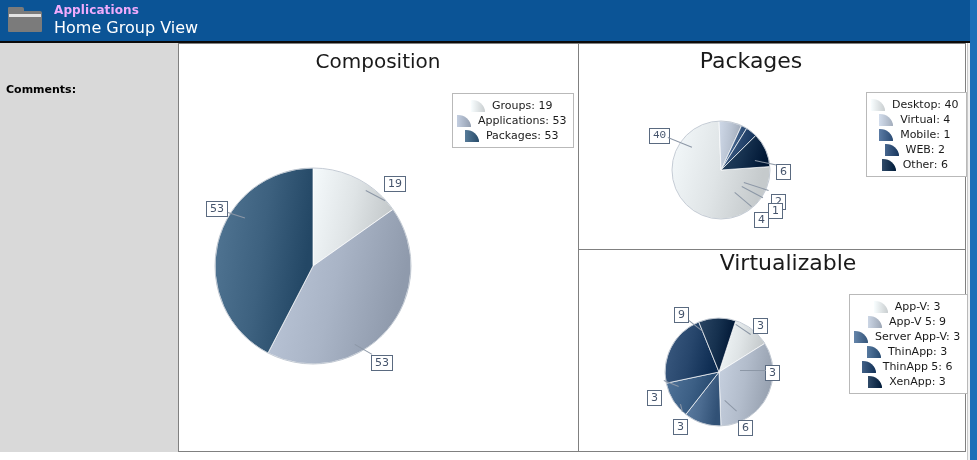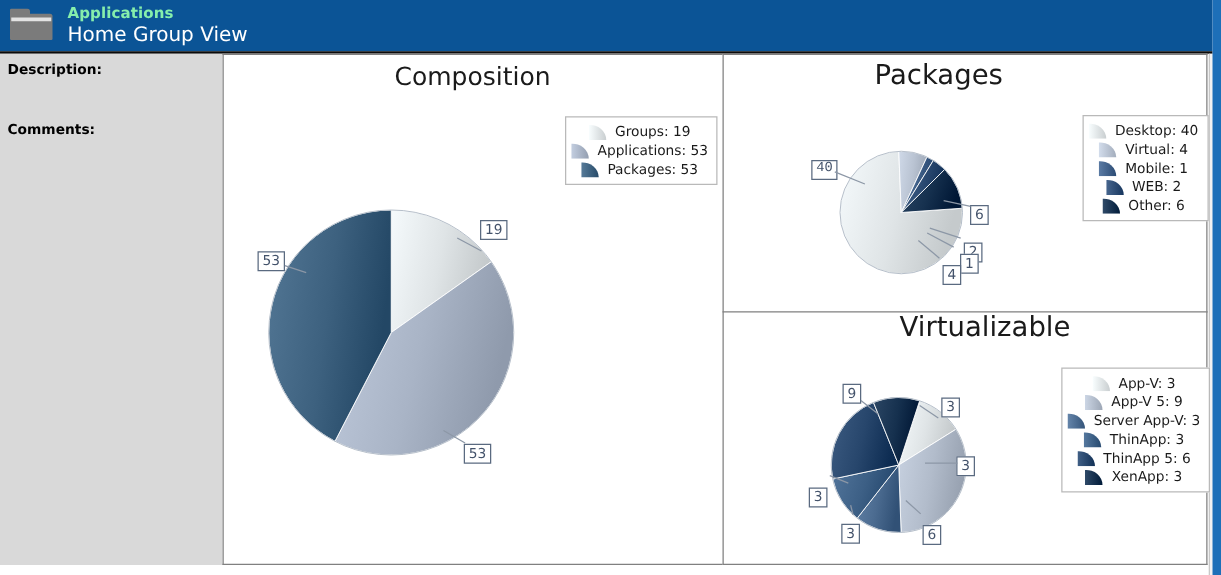--- a/index.html
+++ b/index.html
@@ -47,21 +47,21 @@
     background: #7b7b7b;
     border-radius: 0 2px 1px 1px;
   }
   .folder-icon .lip {
     position: absolute; left: 1px; top: 7px;
     width: 32px; height: 3px;
     background: #e3e3e3;
   }
   .header-text { line-height: 1.12; }
   .header-title {
-    color: #86efac;
+    color: #f0abfc;
     font-size: 12px;
     font-weight: bold;
     letter-spacing: 0.1px;
   }
   .header-sub {
     color: #ffffff;
     font-size: 16px;
     font-weight: normal;
     margin-top: 1px;
   }
@@ -210,21 +210,20 @@
         <div class="header-title">Applications</div>
         <div class="header-sub">Home Group View</div>
       </div>
     </div>
   </div>
   <div class="header-bottom-rule"></div>
   <div class="right-strip-inner"></div>
   <div class="right-blue-strip"></div>
 
   <div class="left-panel">
-    <div class="info-label">Description:</div>
     <div class="info-gap"></div>
     <div class="info-label">Comments:</div>
   </div>
 
   <div class="chart-frame" id="frame-composition"></div>
   <div class="chart-frame" id="frame-packages"></div>
   <div class="chart-frame" id="frame-virtualizable"></div>
   <div class="v-divider"></div>
 
   <div class="chart-title" id="title-composition" style="left:178px; width:400px;">Composition</div>

